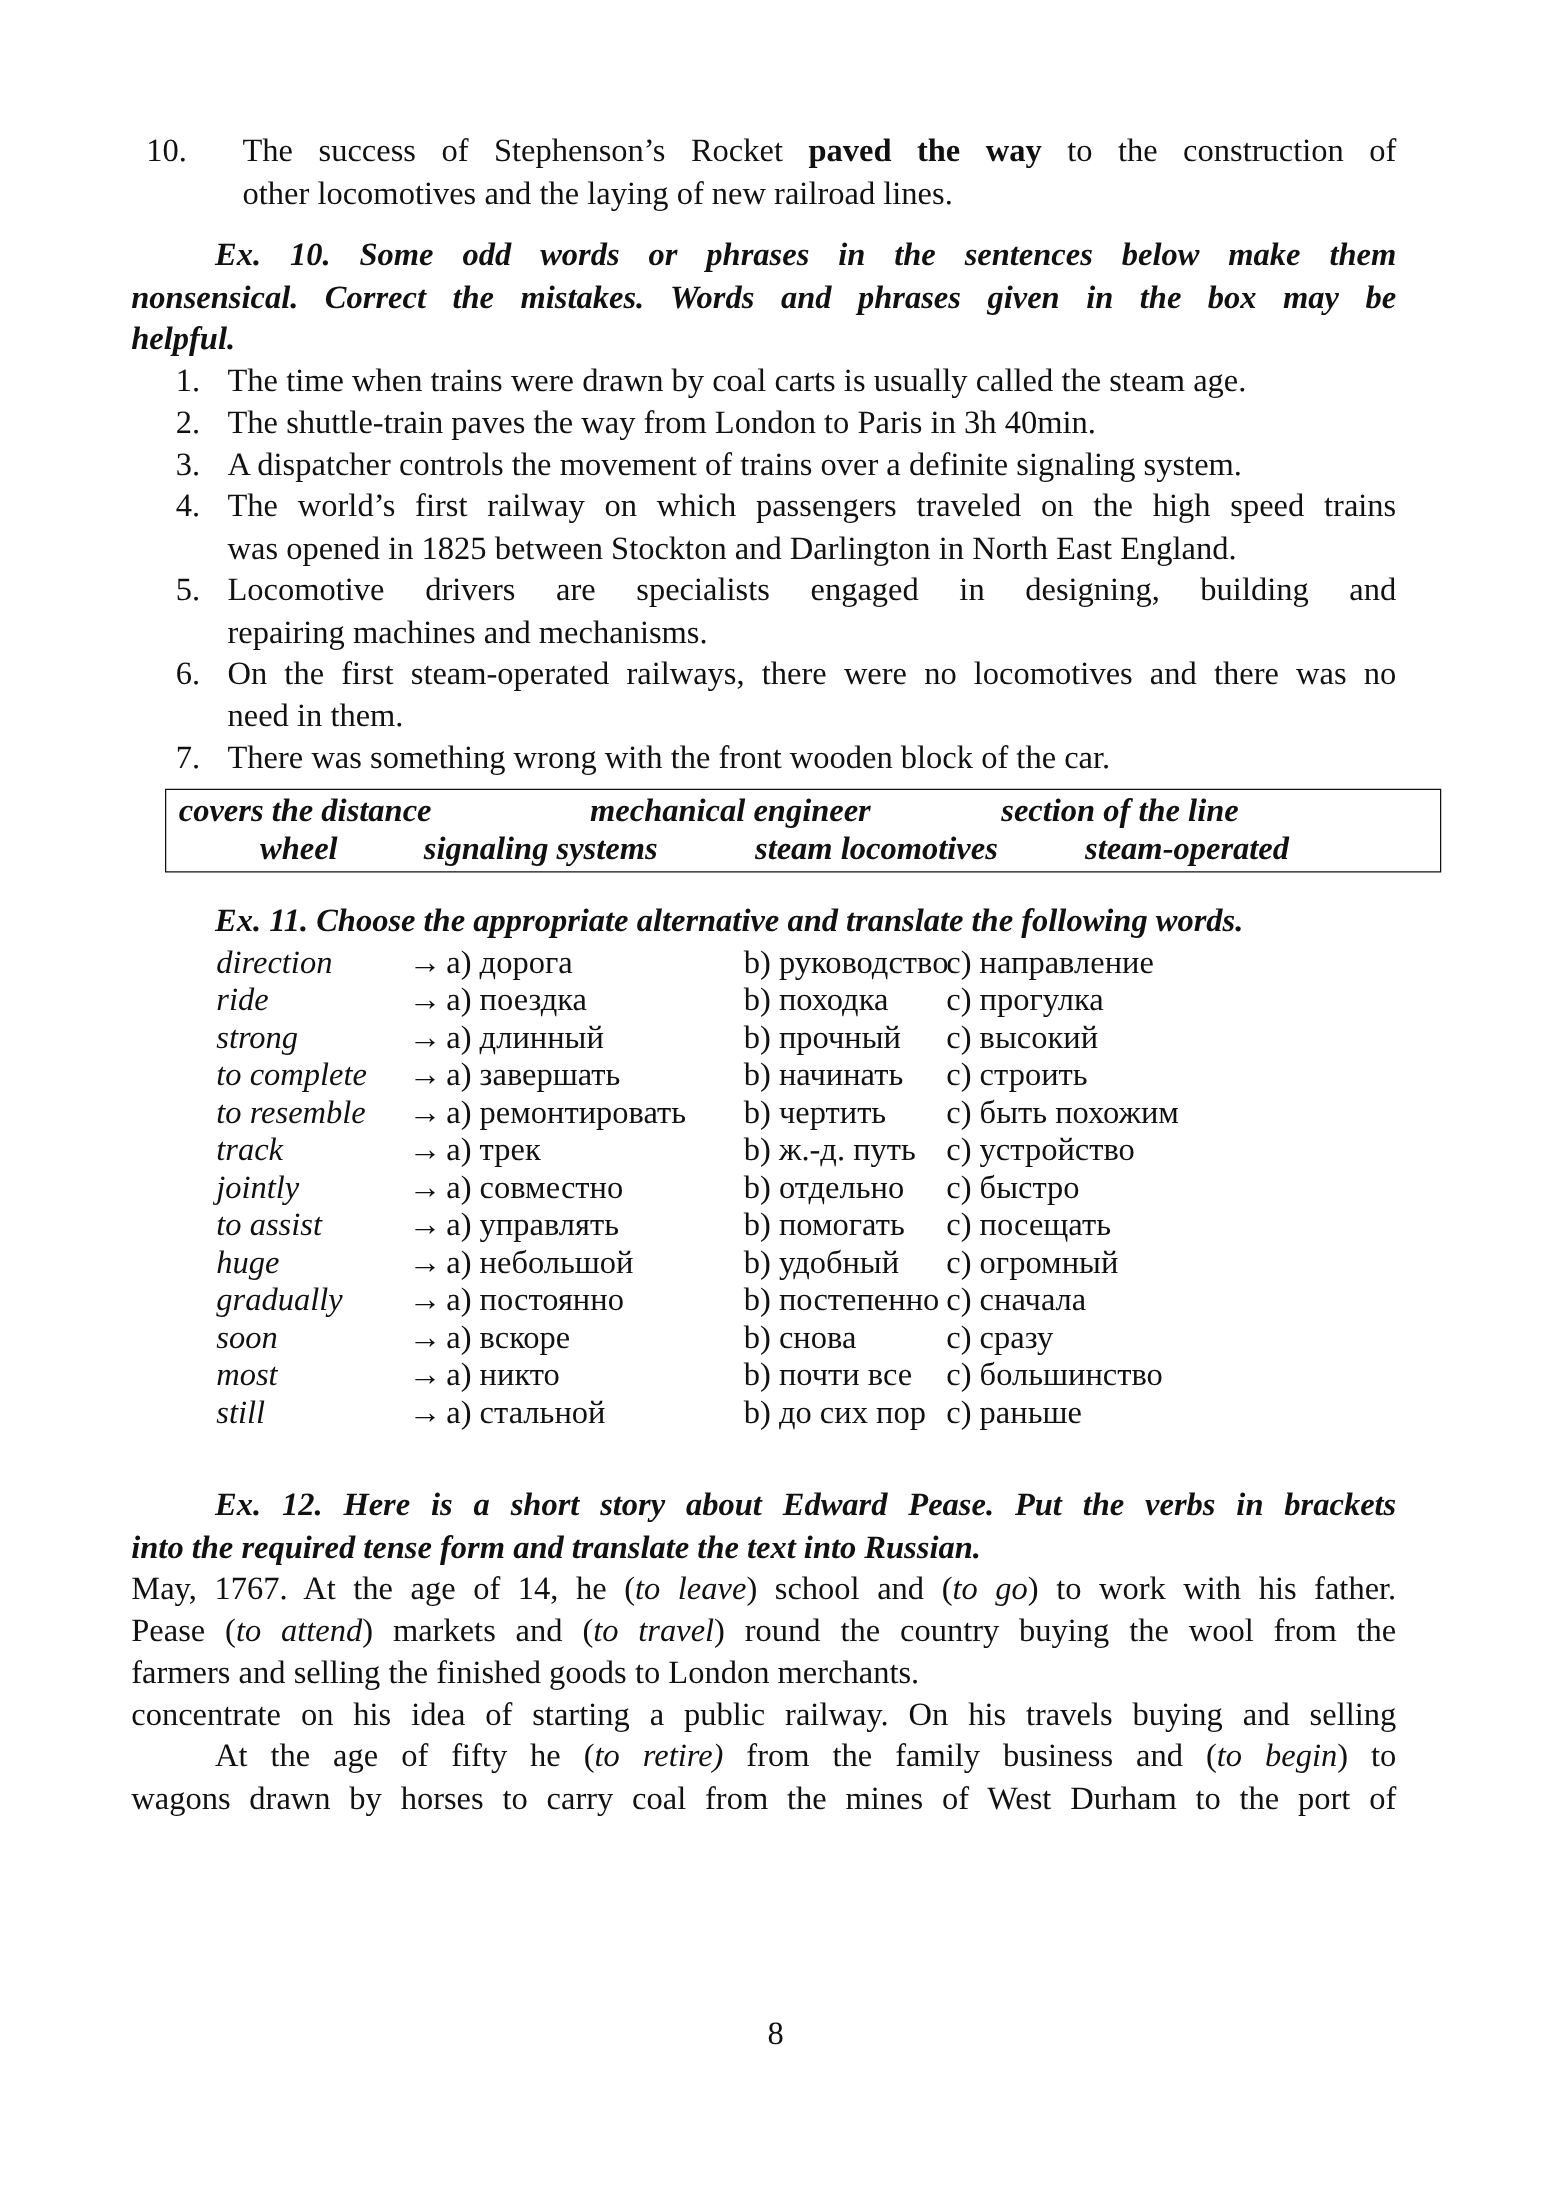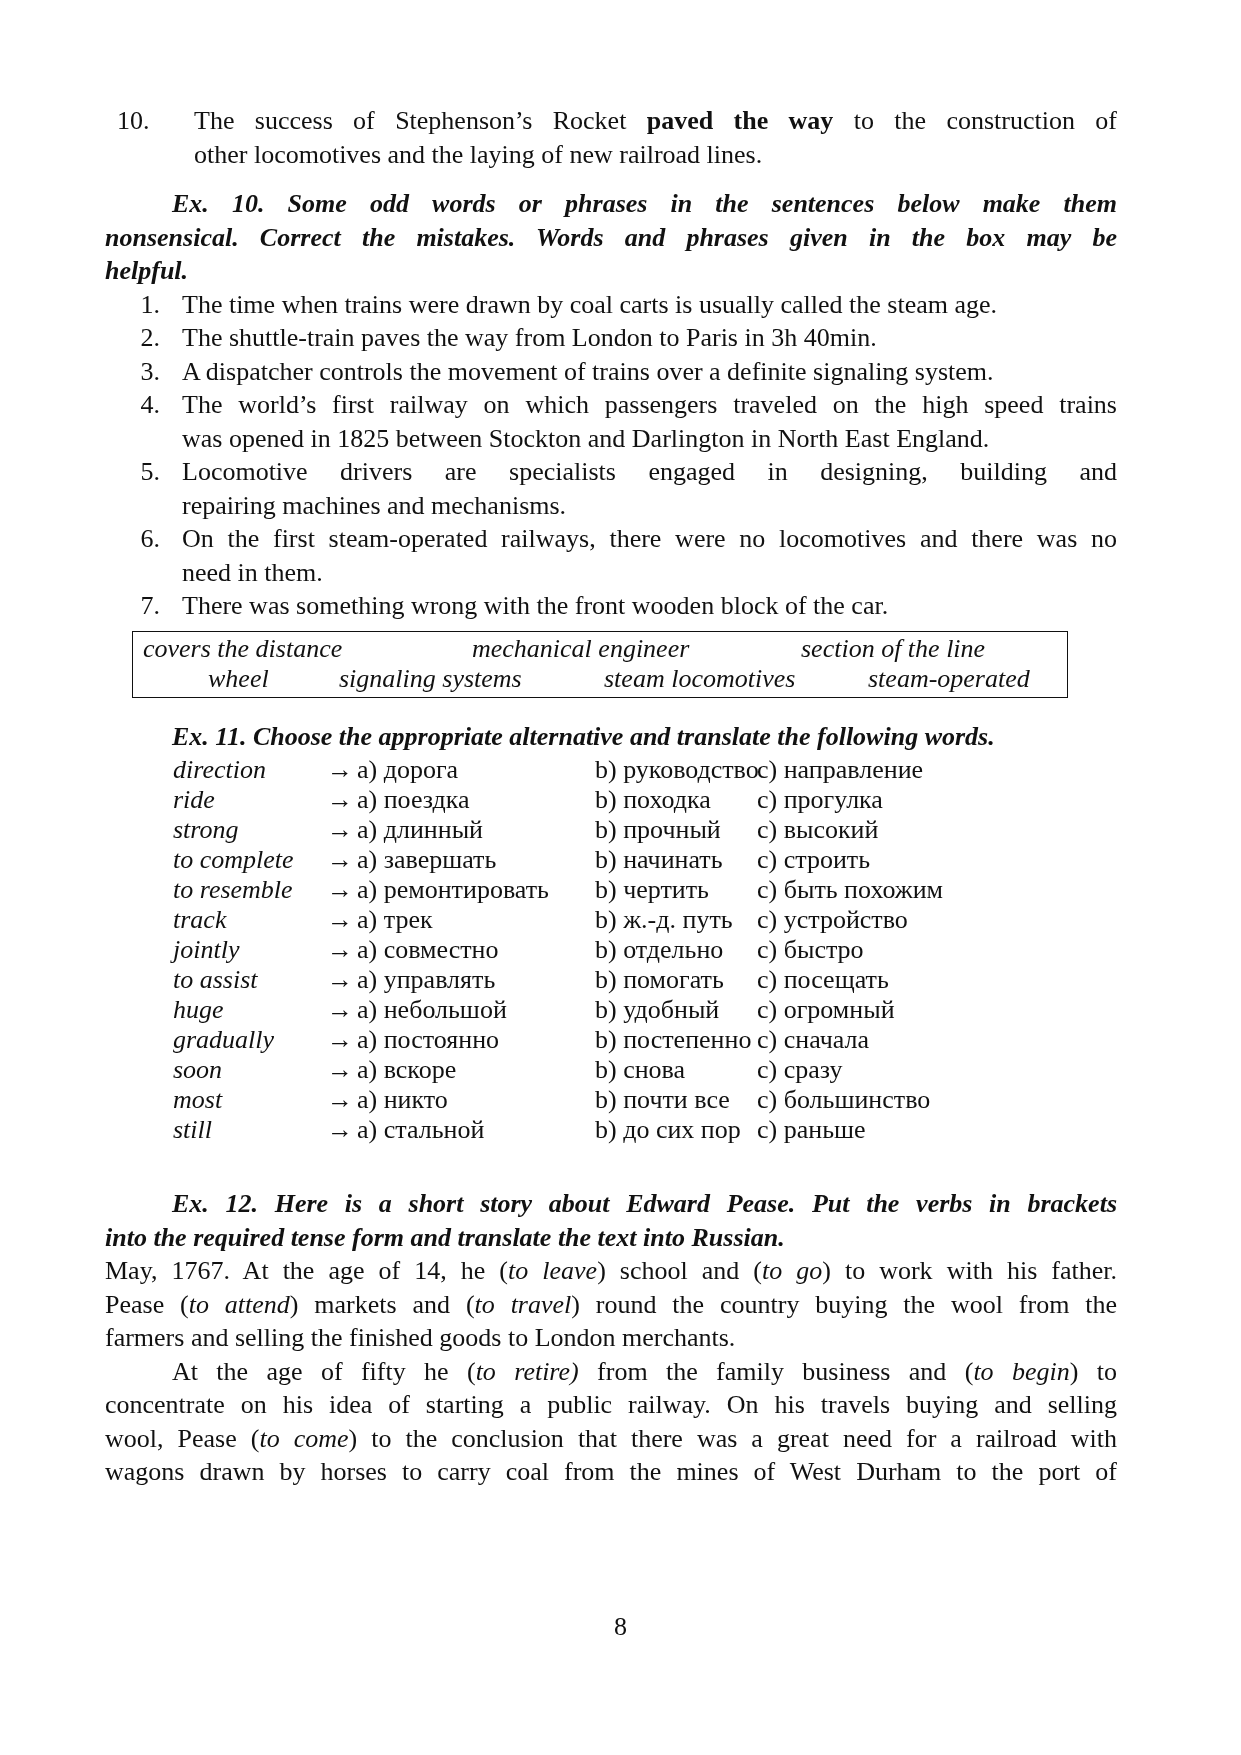--- a/index.html
+++ b/index.html
@@ -79,21 +79,21 @@
         <span class="num">6.</span>
         <div class="just">On the first steam-operated railways, there were no locomotives and there was no</div>
         <div>need in them.</div>
       </div>
     <div class="item">
         <span class="num">7.</span>
         <div>There was something wrong with the front wooden block of the car.</div>
       </div>
   </div>
 
-  <div class="box" style="margin-left:15px; width:936px;">
+  <div class="box" style="margin-left:15px; width:1021px;font-weight:bold;">
     <span style="left:10px; top:0;">covers the distance</span>
     <span style="left:339px; top:0;">mechanical engineer</span>
     <span style="left:668px; top:0;">section of the line</span>
     <span style="left:75px; top:30px;">wheel</span>
     <span style="left:206px; top:30px;">signaling systems</span>
     <span style="left:471px; top:30px;">steam locomotives</span>
     <span style="left:735px; top:30px;">steam-operated</span>
   </div>
 
   <div style="height:22px"></div>
@@ -198,21 +198,20 @@
     <div class="heading just" style="text-indent:67px;">Ex. 12. Here is a short story about Edward Pease. Put the verbs in brackets</div>
     <div class="heading">into the required tense form and translate the text into Russian.</div>
 
     <div>
       <div class="line just"><span>May, 1767. At the age of 14, he (</span><i>to leave</i><span>) school and (</span><i>to go</i><span>) to work with his father.</span></div>
       <div class="line just"><span>Pease (</span><i>to attend</i><span>) markets and (</span><i>to travel</i><span>) round the country buying the wool from the</span></div>
       <div class="line">farmers and selling the finished goods to London merchants.</div>
     </div>
 
     <div>
+      <div class="line just">concentrate on his idea of starting a public railway. On his travels buying and selling</div>
       <div class="line just" style="text-indent:67px;"><span>At the age of fifty he (</span><i>to retire)</i><span> from the family business and (</span><i>to begin</i><span>) to</span></div>
-      <div class="line just">concentrate on his idea of starting a public railway. On his travels buying and selling</div>
-      <div class="line just"><span>wool, Pease (</span><i>to come</i><span>) to the conclusion that there was a great need for a railroad with</span></div>
       <div class="line just">wagons drawn by horses to carry coal from the mines of West Durham to the port of</div>
     </div>
   </div>
 </div>
 
 <div class="page-number">8</div>
 
 </body></html>

